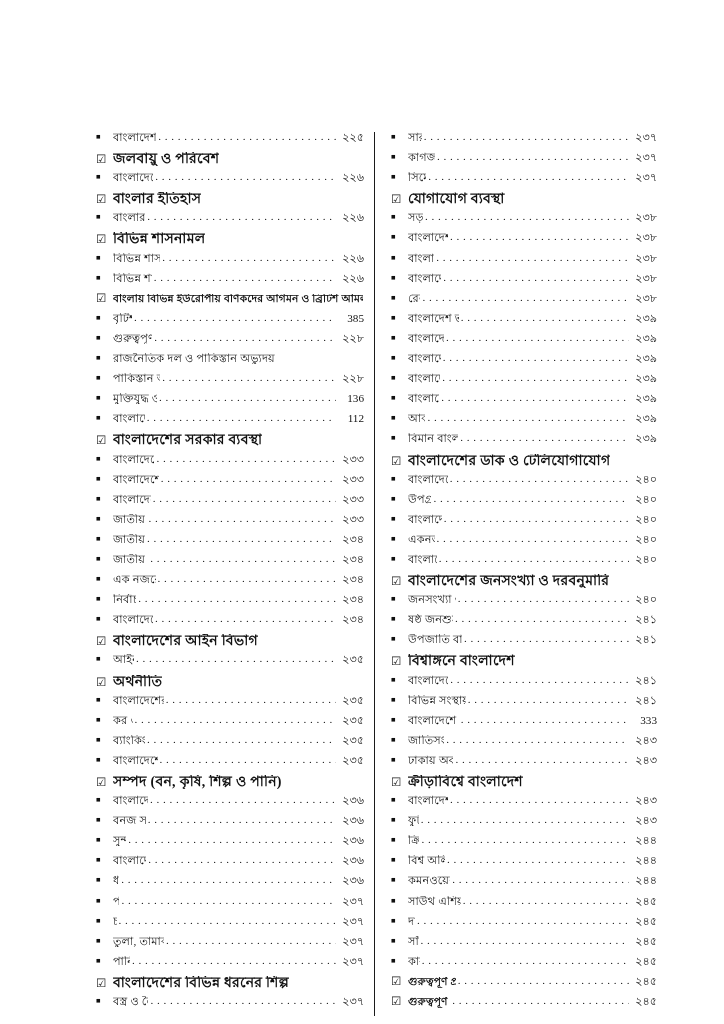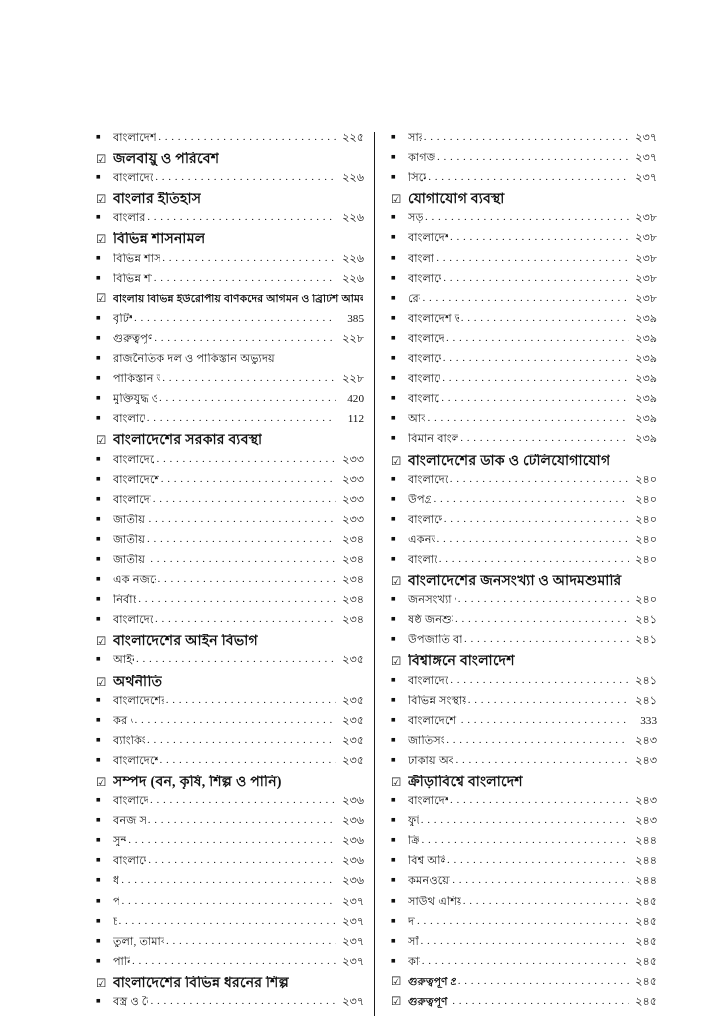--- a/index.html
+++ b/index.html
@@ -203,21 +203,21 @@
         <div class="entry">
           <span class="marker marker-bullet">■</span>
           <span class="entry-text">পাকিস্তান আমল ও ভাষা আন্দোলন</span>
           <span class="leader">. . . . . . . . . . . . . . . . . . . . . . . . . . . . . . . . . . . . . . . . . . . . . . . . . . . . . . . . . . . . . . . . . . . . . . . . . . . . . . . . . . . . . . . . . </span>
           <span class="page-no">২২৮</span>
         </div>
         <div class="entry">
           <span class="marker marker-bullet">■</span>
           <span class="entry-text">মুক্তিযুদ্ধ ও বাংলাদেশের অভ্যুদয়</span>
           <span class="leader">. . . . . . . . . . . . . . . . . . . . . . . . . . . . . . . . . . . . . . . . . . . . . . . . . . . . . . . . . . . . . . . . . . . . . . . . . . . . . . . . . . . . . . . . . </span>
-          <span class="page-no">420</span>
+          <span class="page-no">136</span>
         </div>
         <div class="entry">
           <span class="marker marker-bullet">■</span>
           <span class="entry-text">বাংলাদেশের সংবিধান</span>
           <span class="leader">. . . . . . . . . . . . . . . . . . . . . . . . . . . . . . . . . . . . . . . . . . . . . . . . . . . . . . . . . . . . . . . . . . . . . . . . . . . . . . . . . . . . . . . . . </span>
           <span class="page-no">112</span>
         </div>
         <div class="entry heading no-page">
           <span class="marker marker-check">☑</span>
           <span class="entry-text">বাংলাদেশের সরকার ব্যবস্থা</span>
@@ -510,21 +510,21 @@
           <span class="page-no">২৪০</span>
         </div>
         <div class="entry">
           <span class="marker marker-bullet">■</span>
           <span class="entry-text">বাংলাদেশের বেতার</span>
           <span class="leader">. . . . . . . . . . . . . . . . . . . . . . . . . . . . . . . . . . . . . . . . . . . . . . . . . . . . . . . . . . . . . . . . . . . . . . . . . . . . . . . . . . . . . . . . . </span>
           <span class="page-no">২৪০</span>
         </div>
         <div class="entry heading no-page">
           <span class="marker marker-check">☑</span>
-          <span class="entry-text">বাংলাদেশের জনসংখ্যা ও আদমশুমারি</span>
+          <span class="entry-text">বাংলাদেশের জনসংখ্যা ও দরবনুমারি</span>
         </div>
         <div class="entry">
           <span class="marker marker-bullet">■</span>
           <span class="entry-text">জনসংখ্যা ও আয়তন ক্ষুদ্রতম-বৃহত্তম</span>
           <span class="leader">. . . . . . . . . . . . . . . . . . . . . . . . . . . . . . . . . . . . . . . . . . . . . . . . . . . . . . . . . . . . . . . . . . . . . . . . . . . . . . . . . . . . . . . . . </span>
           <span class="page-no">২৪০</span>
         </div>
         <div class="entry">
           <span class="marker marker-bullet">■</span>
           <span class="entry-text">ষষ্ঠ জনশুমারি ও গৃহগণনা ২০২২</span>

